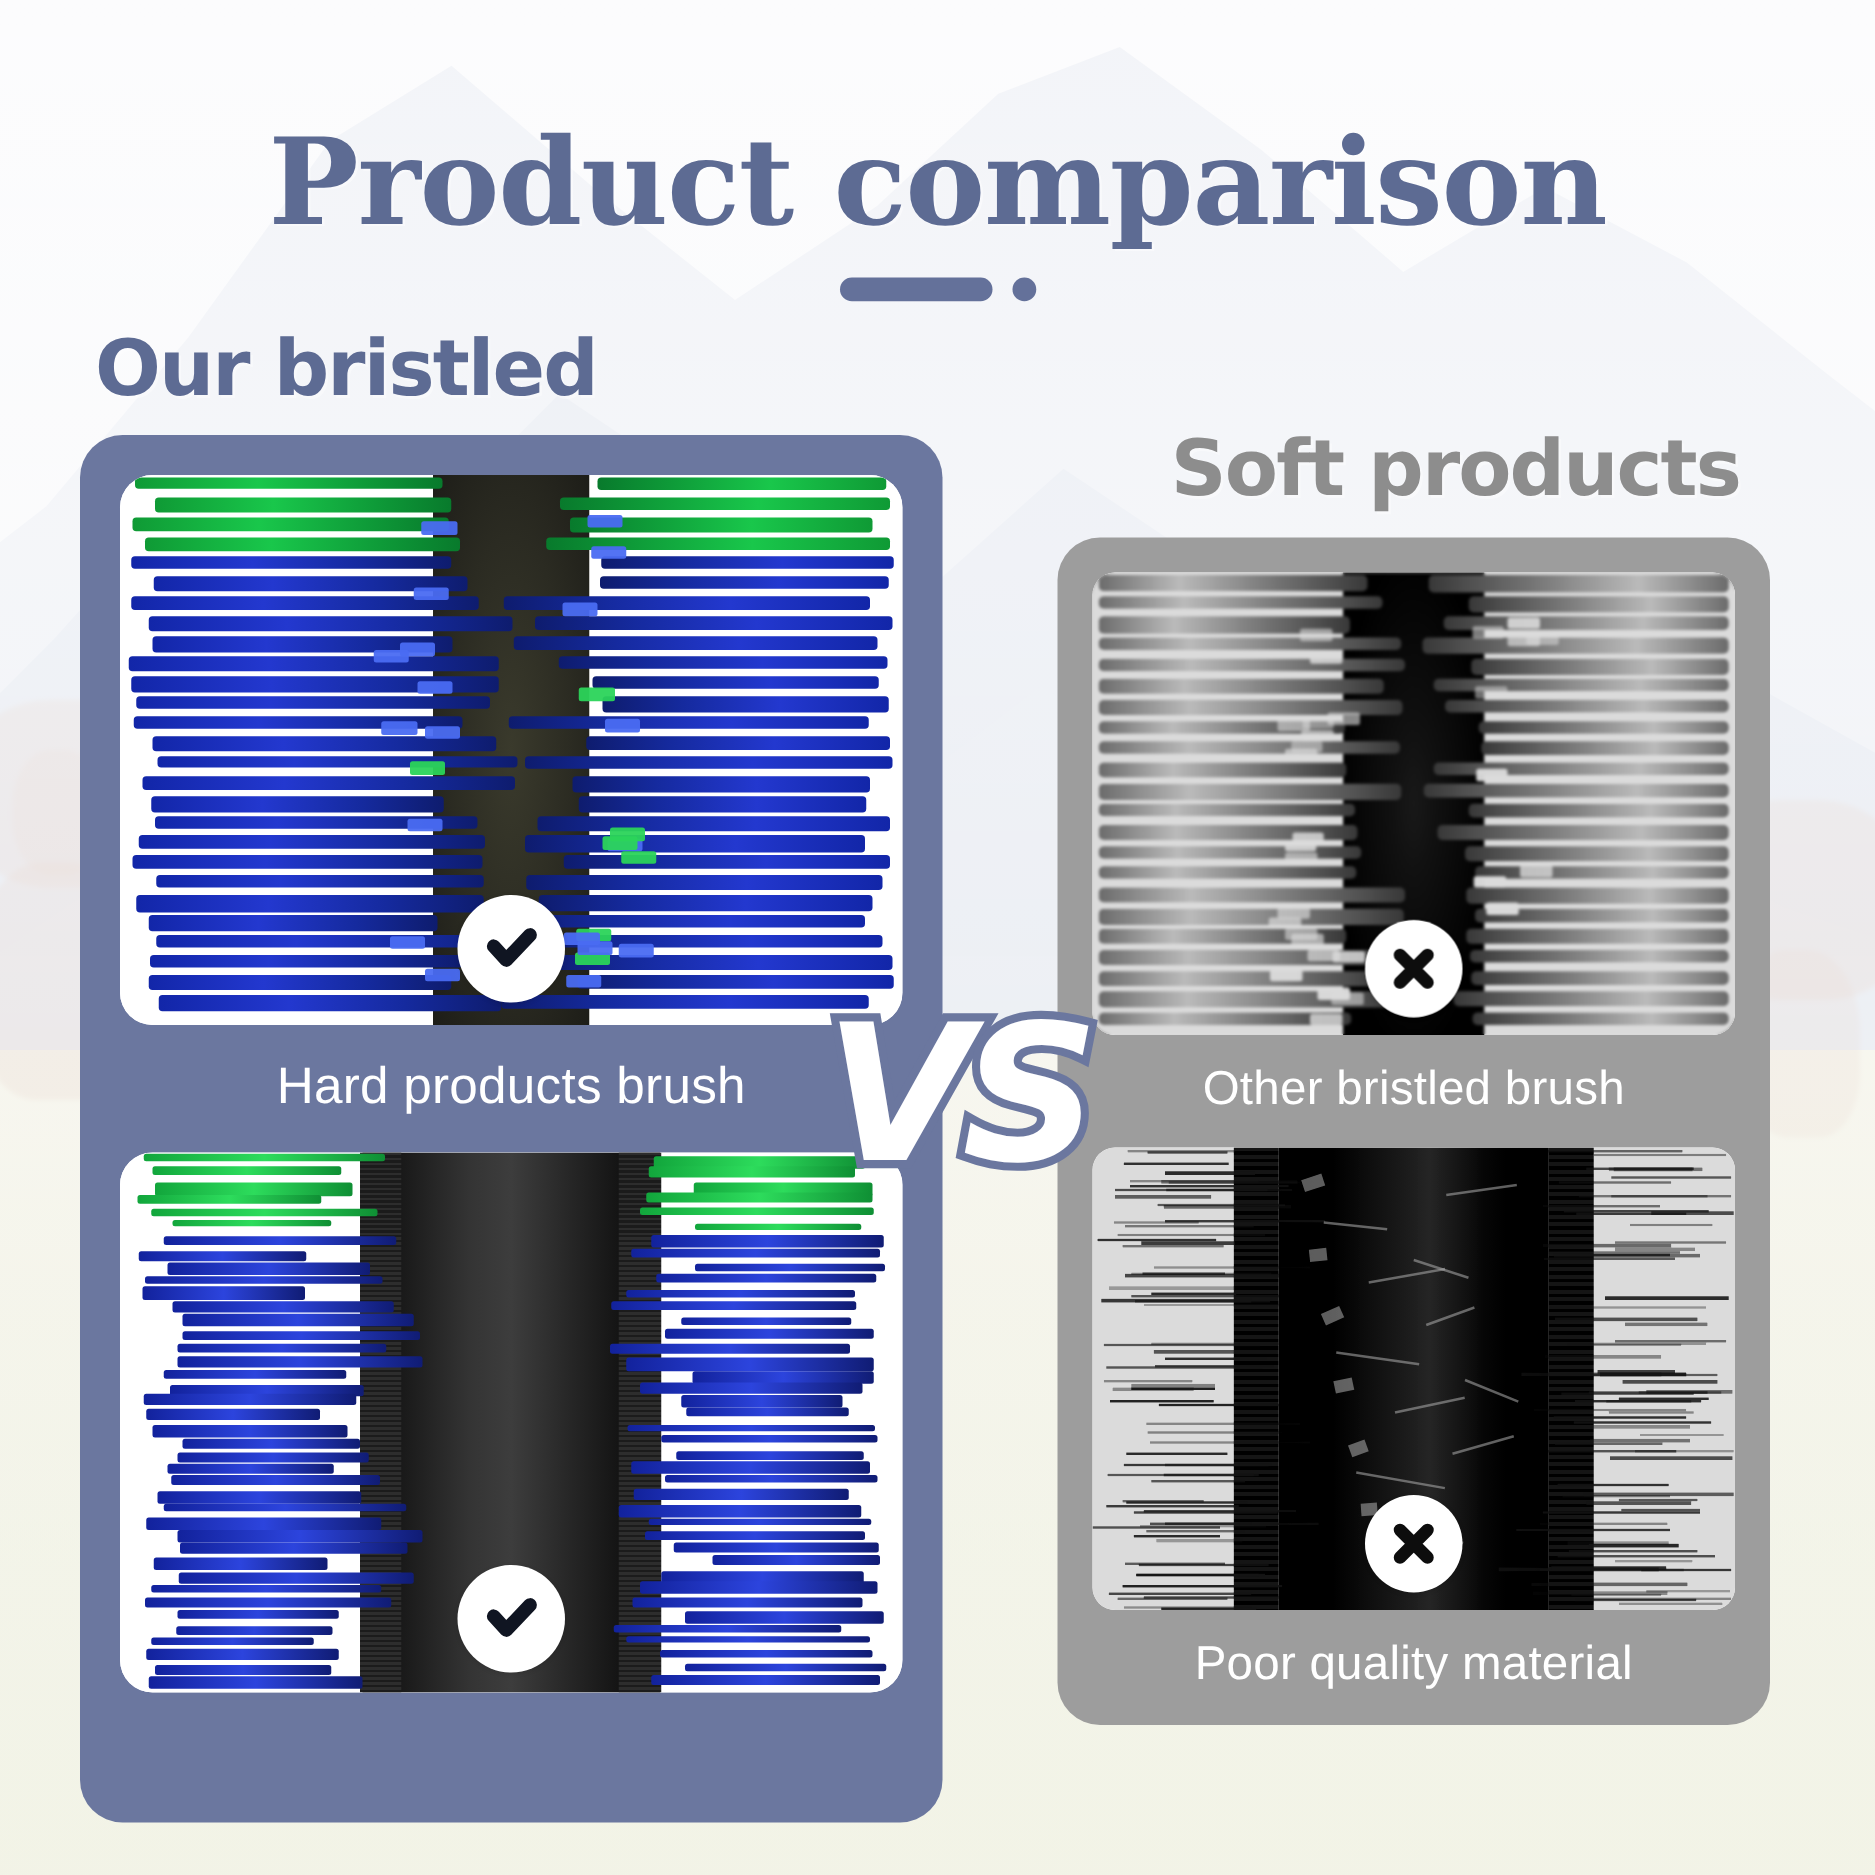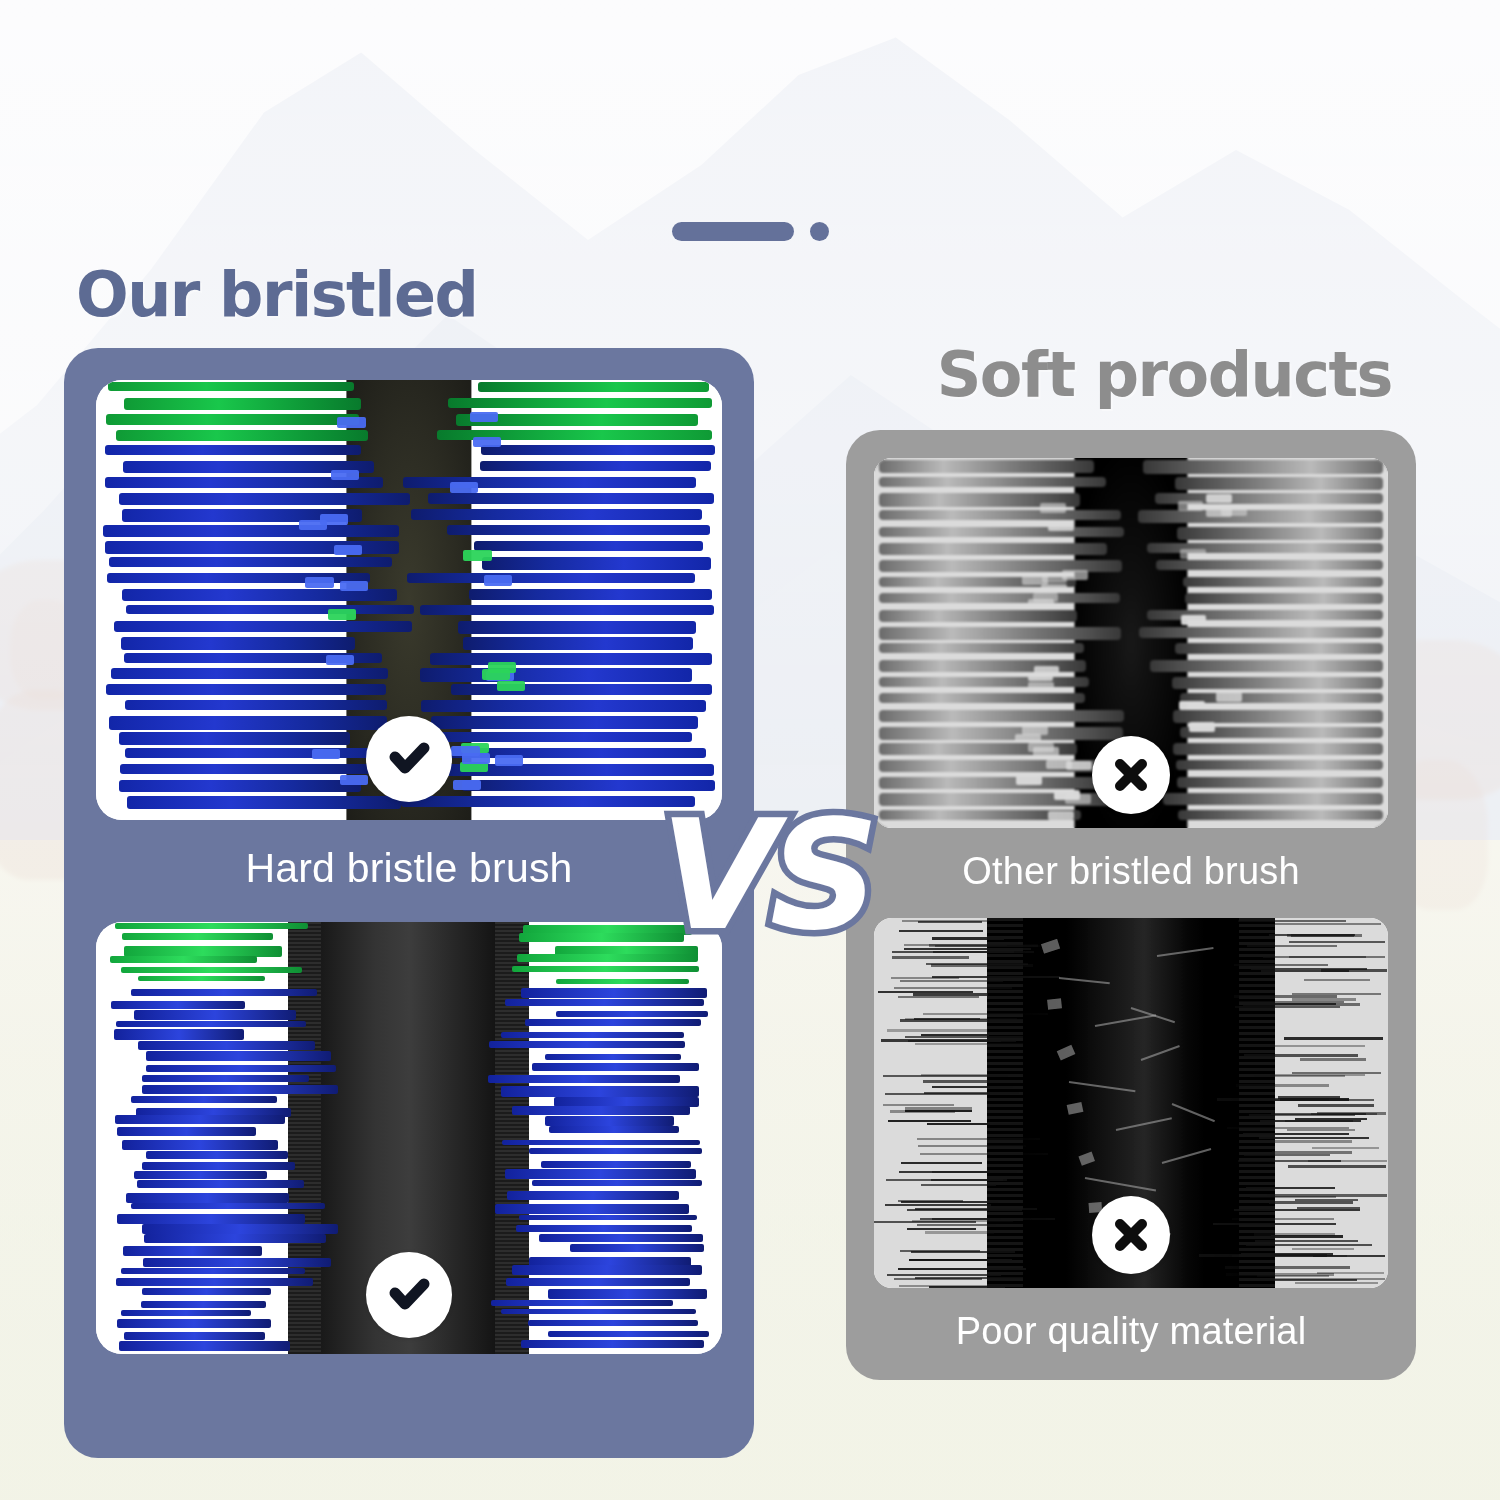--- a/index.html
+++ b/index.html
@@ -256,20 +256,21 @@
     <div class="bg-mtn-near"></div>
     <div class="bg-field"></div>
     <div class="bg-animal an-l1"></div>
     <div class="bg-animal an-l2"></div>
     <div class="bg-animal an-l3"></div>
     <div class="bg-animal an-r1"></div>
     <div class="bg-animal an-r2"></div>
     <div class="bg-haze"></div>
   </div>
 
+  <div class="title">Product comparison</div>
   <div class="divider">
     <span class="bar"></span>
     <span class="dot"></span>
   </div>
 
   <div class="head head-ours">Our bristled</div>
   <div class="head head-other">Soft products</div>
 
   <div class="panel panel-ours">
 
@@ -411,21 +412,21 @@
             <div class="tuft" style="left: 61.6893%; top: 65.6936%; background: rgb(43, 212, 90);"></div>
             <div class="tuft" style="left: 32.3709%; top: 31.705%; background: rgb(74, 108, 242);"></div>
             <div class="tuft" style="left: 56.53%; top: 23.2241%; background: rgb(74, 108, 242);"></div>
           </div>
         <div class="badge badge-check" style="left:50%;bottom:18px;transform:translateX(-50%);">
           <svg width="52" height="52" viewBox="0 0 52 52" aria-hidden="true">
             <path d="M12 24 L22 35 L41 15" fill="none" stroke="#101522" stroke-width="11" stroke-linecap="round" stroke-linejoin="round"></path>
           </svg>
         </div>
       </div>
-      <div class="caption" style="height:96px;">Hard bristle brush</div>
+      <div class="caption" style="height:96px;">Hard products brush</div>
     </div>
 
     <div class="slot">
       <div class="photo photo-ours" style="margin:6px 32px 0;height:432px;">
         <div class="brush" id="brushSide">
           <div class="sp-bar"></div>
           <div class="sp-edge l"></div>
           <div class="sp-edge r"></div>
         <div class="sp-row sp-l" style="top: 0.131702%; width: 30.7396%; left: 3.08211%; height: 1.4765%; background: linear-gradient(90deg, rgb(18, 166, 60), rgb(45, 220, 92), rgb(15, 143, 52));"></div>
             <div class="sp-row sp-r" style="top: 0.587599%; width: 26.9795%; right: 4.82185%; height: 2.33039%; background: linear-gradient(90deg, rgb(18, 166, 60), rgb(45, 220, 92), rgb(15, 143, 52));"></div>

